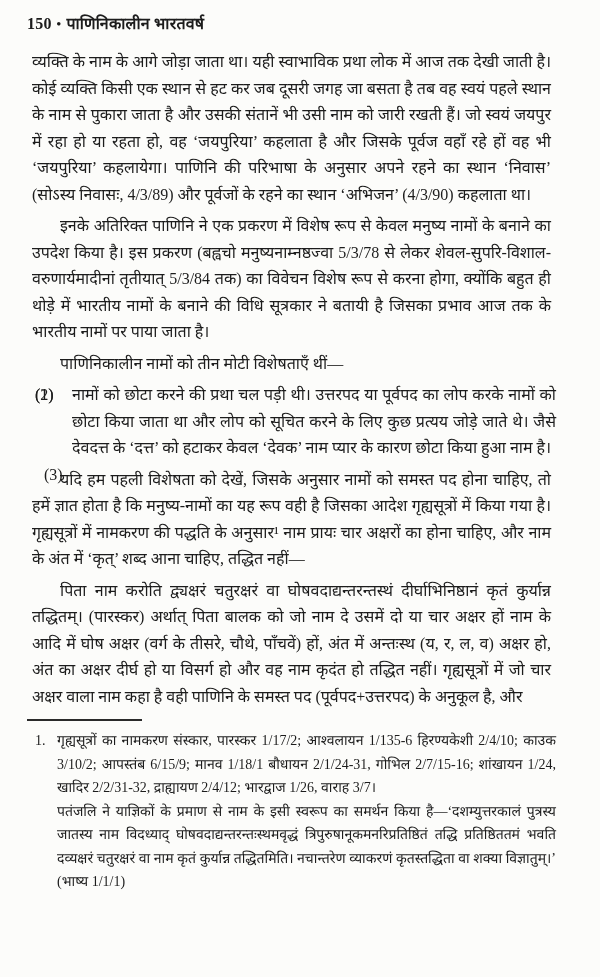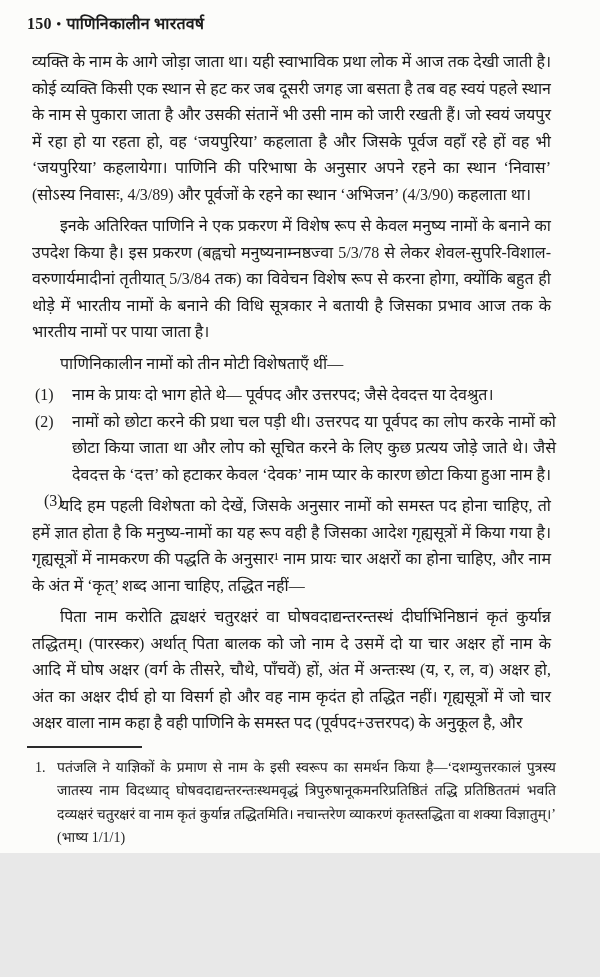--- a/index.html
+++ b/index.html
@@ -3,21 +3,21 @@
 <meta charset="utf-8">
 <style>
   html, body {
     margin: 0;
     padding: 0;
     background: #e8e8e8;
   }
   .page {
     position: relative;
     width: 600px;
-    height: 853px;
+    height: 977px;
     margin: 0 auto;
     background: #fcfcfa;
     color: #1c1c1c;
     font-family: "Liberation Serif", "DejaVu Serif", serif;
     overflow: hidden;
     box-sizing: border-box;
     padding: 12px 44px 0 27px;
   }
   .running-header {
     font-weight: bold;
@@ -82,34 +82,34 @@
     <span>150</span><span class="dot">•</span><span>पाणिनिकालीन भारतवर्ष</span>
   </div>
 
   <div class="body-text">
     <p>व्यक्ति के नाम के आगे जोड़ा जाता था। यही स्वाभाविक प्रथा लोक में आज तक देखी जाती है। कोई व्यक्ति किसी एक स्थान से हट कर जब दूसरी जगह जा बसता है तब वह स्वयं पहले स्थान के नाम से पुकारा जाता है और उसकी संतानें भी उसी नाम को जारी रखती हैं। जो स्वयं जयपुर में रहा हो या रहता हो, वह ‘जयपुरिया’ कहलाता है और जिसके पूर्वज वहाँ रहे हों वह भी ‘जयपुरिया’ कहलायेगा। पाणिनि की परिभाषा के अनुसार अपने रहने का स्थान ‘निवास’ (सोऽस्य निवासः, 4/3/89) और पूर्वजों के रहने का स्थान ‘अभिजन’ (4/3/90) कहलाता था।</p>
     <p class="indent">इनके अतिरिक्त पाणिनि ने एक प्रकरण में विशेष रूप से केवल मनुष्य नामों के बनाने का उपदेश किया है। इस प्रकरण (बह्वचो मनुष्यनाम्नष्ठज्वा 5/3/78 से लेकर शेवल-सुपरि-विशाल-वरुणार्यमादीनां तृतीयात् 5/3/84 तक) का विवेचन विशेष रूप से करना होगा, क्योंकि बहुत ही थोड़े में भारतीय नामों के बनाने की विधि सूत्रकार ने बतायी है जिसका प्रभाव आज तक के भारतीय नामों पर पाया जाता है।</p>
     <p class="indent">पाणिनिकालीन नामों को तीन मोटी विशेषताएँ थीं—</p>
 
     <div class="list-item">
       <span class="marker">(1)</span>
-      <span>नाम के प्रायः दो भाग होते थे— पूर्वपद और उत्तरपद; जैसे देवदत्त या देवश्रुत।</span>
     </div>
     <div class="list-item">
       <span class="marker">(2)</span>
       <span>नामों को छोटा करने की प्रथा चल पड़ी थी। उत्तरपद या पूर्वपद का लोप करके नामों को छोटा किया जाता था और लोप को सूचित करने के लिए कुछ प्रत्यय जोड़े जाते थे। जैसे देवदत्त के ‘दत्त’ को हटाकर केवल ‘देवक’ नाम प्यार के कारण छोटा किया हुआ नाम है।</span>
     </div>
     <div class="list-item third">
       <span class="marker">(3)</span>
     </div>
 
     <p class="indent">यदि हम पहली विशेषता को देखें, जिसके अनुसार नामों को समस्त पद होना चाहिए, तो हमें ज्ञात होता है कि मनुष्य-नामों का यह रूप वही है जिसका आदेश गृह्यसूत्रों में किया गया है। गृह्यसूत्रों में नामकरण की पद्धति के अनुसार¹ नाम प्रायः चार अक्षरों का होना चाहिए, और नाम के अंत में ‘कृत्’ शब्द आना चाहिए, तद्धित नहीं—</p>
     <p class="indent">पिता नाम करोति द्व्यक्षरं चतुरक्षरं वा घोषवदाद्यन्तरन्तस्थं दीर्घाभिनिष्ठानं कृतं कुर्यान्न तद्धितम्। (पारस्कर) अर्थात् पिता बालक को जो नाम दे उसमें दो या चार अक्षर हों नाम के आदि में घोष अक्षर (वर्ग के तीसरे, चौथे, पाँचवें) हों, अंत में अन्तःस्थ (य, र, ल, व) अक्षर हो, अंत का अक्षर दीर्घ हो या विसर्ग हो और वह नाम कृदंत हो तद्धित नहीं। गृह्यसूत्रों में जो चार अक्षर वाला नाम कहा है वही पाणिनि के समस्त पद (पूर्वपद+उत्तरपद) के अनुकूल है, और</p>
   </div>
 
   <hr class="footnote-rule">
 
   <div class="footnote">
     <span class="fn-marker">1.</span>
+    <p class="fn-block">गृह्यसूत्रों का नामकरण संस्कार, पारस्कर 1/17/2; आश्वलायन 1/135-6 हिरण्यकेशी 2/4/10; काउक 3/10/2; आपस्तंब 6/15/9; मानव 1/18/1 बौधायन 2/1/24-31, गोभिल 2/7/15-16; शांखायन 1/24, खादिर 2/2/31-32, द्राह्यायण 2/4/12; भारद्वाज 1/26, वाराह 3/7।</p>
     <p class="fn-block">पतंजलि ने याज्ञिकों के प्रमाण से नाम के इसी स्वरूप का समर्थन किया है—‘दशम्युत्तरकालं पुत्रस्य जातस्य नाम विदध्याद् घोषवदाद्यन्तरन्तःस्थमवृद्धं त्रिपुरुषानूकमनरिप्रतिष्ठितं तद्धि प्रतिष्ठिततमं भवति दव्यक्षरं चतुरक्षरं वा नाम कृतं कुर्यान्न तद्धितमिति। नचान्तरेण व्याकरणं कृतस्तद्धिता वा शक्या विज्ञातुम्।’ (भाष्य 1/1/1)</p>
   </div>
 
 </div>
 
 </body></html>

